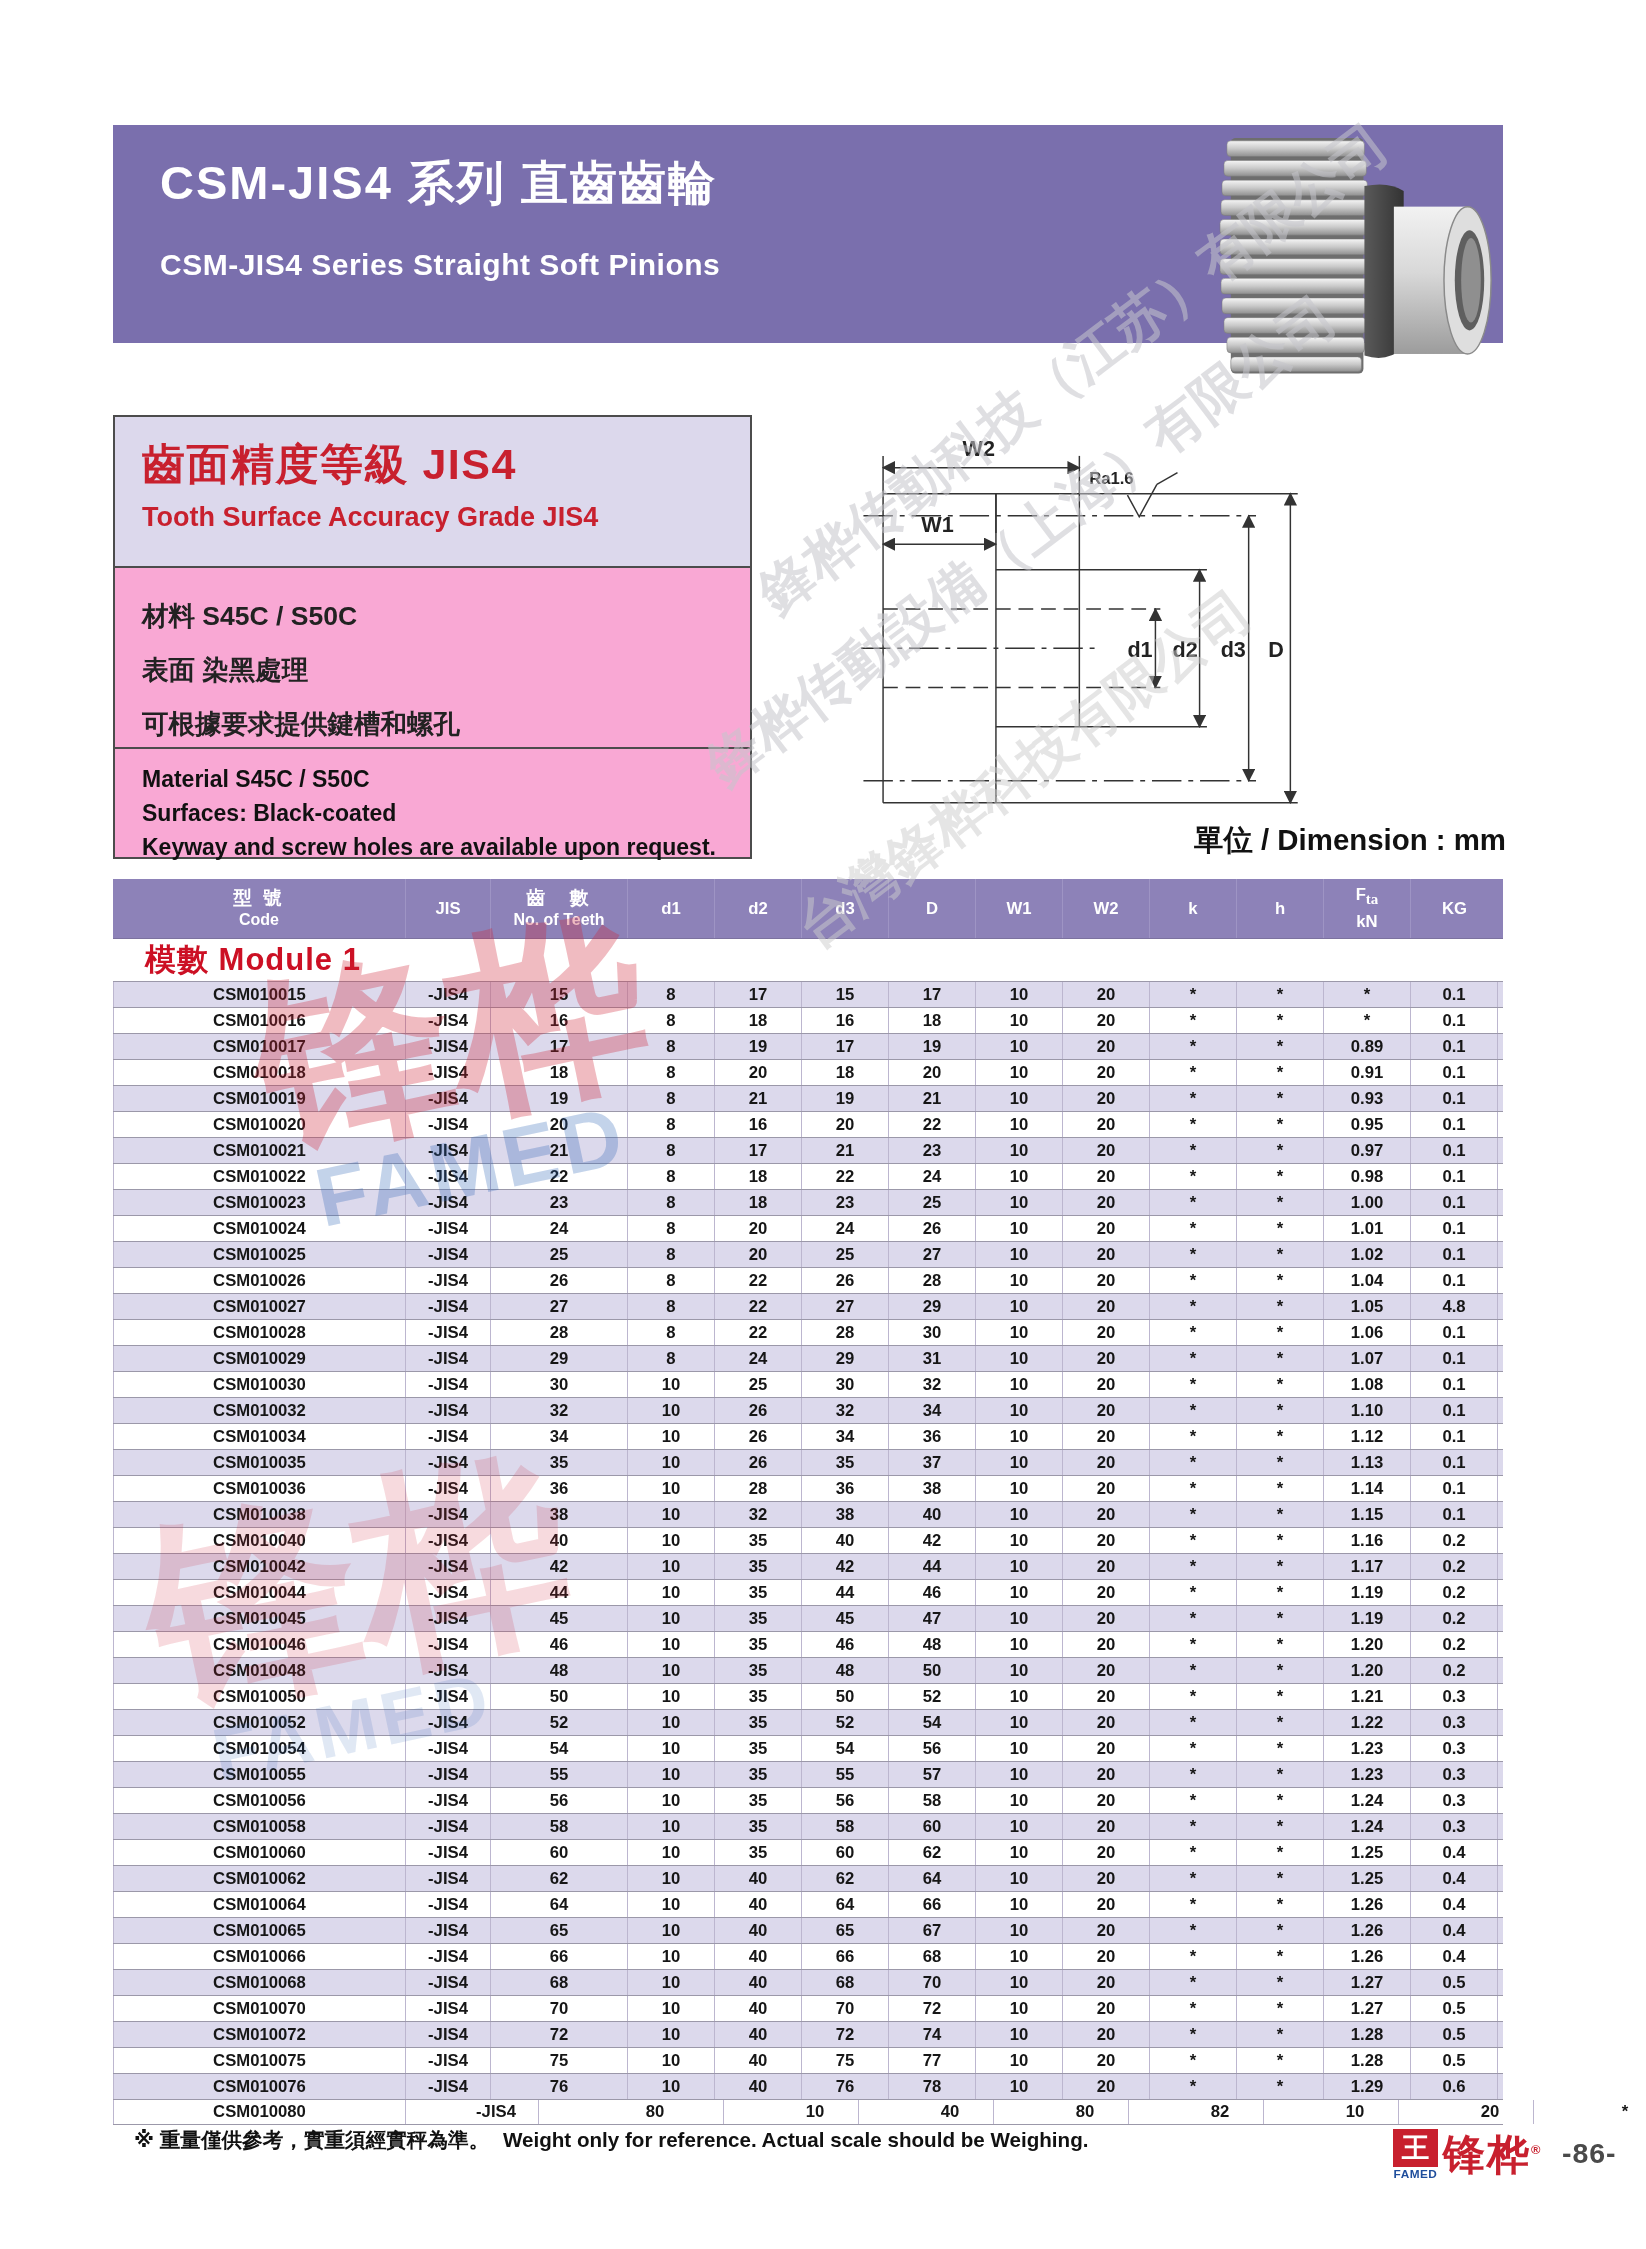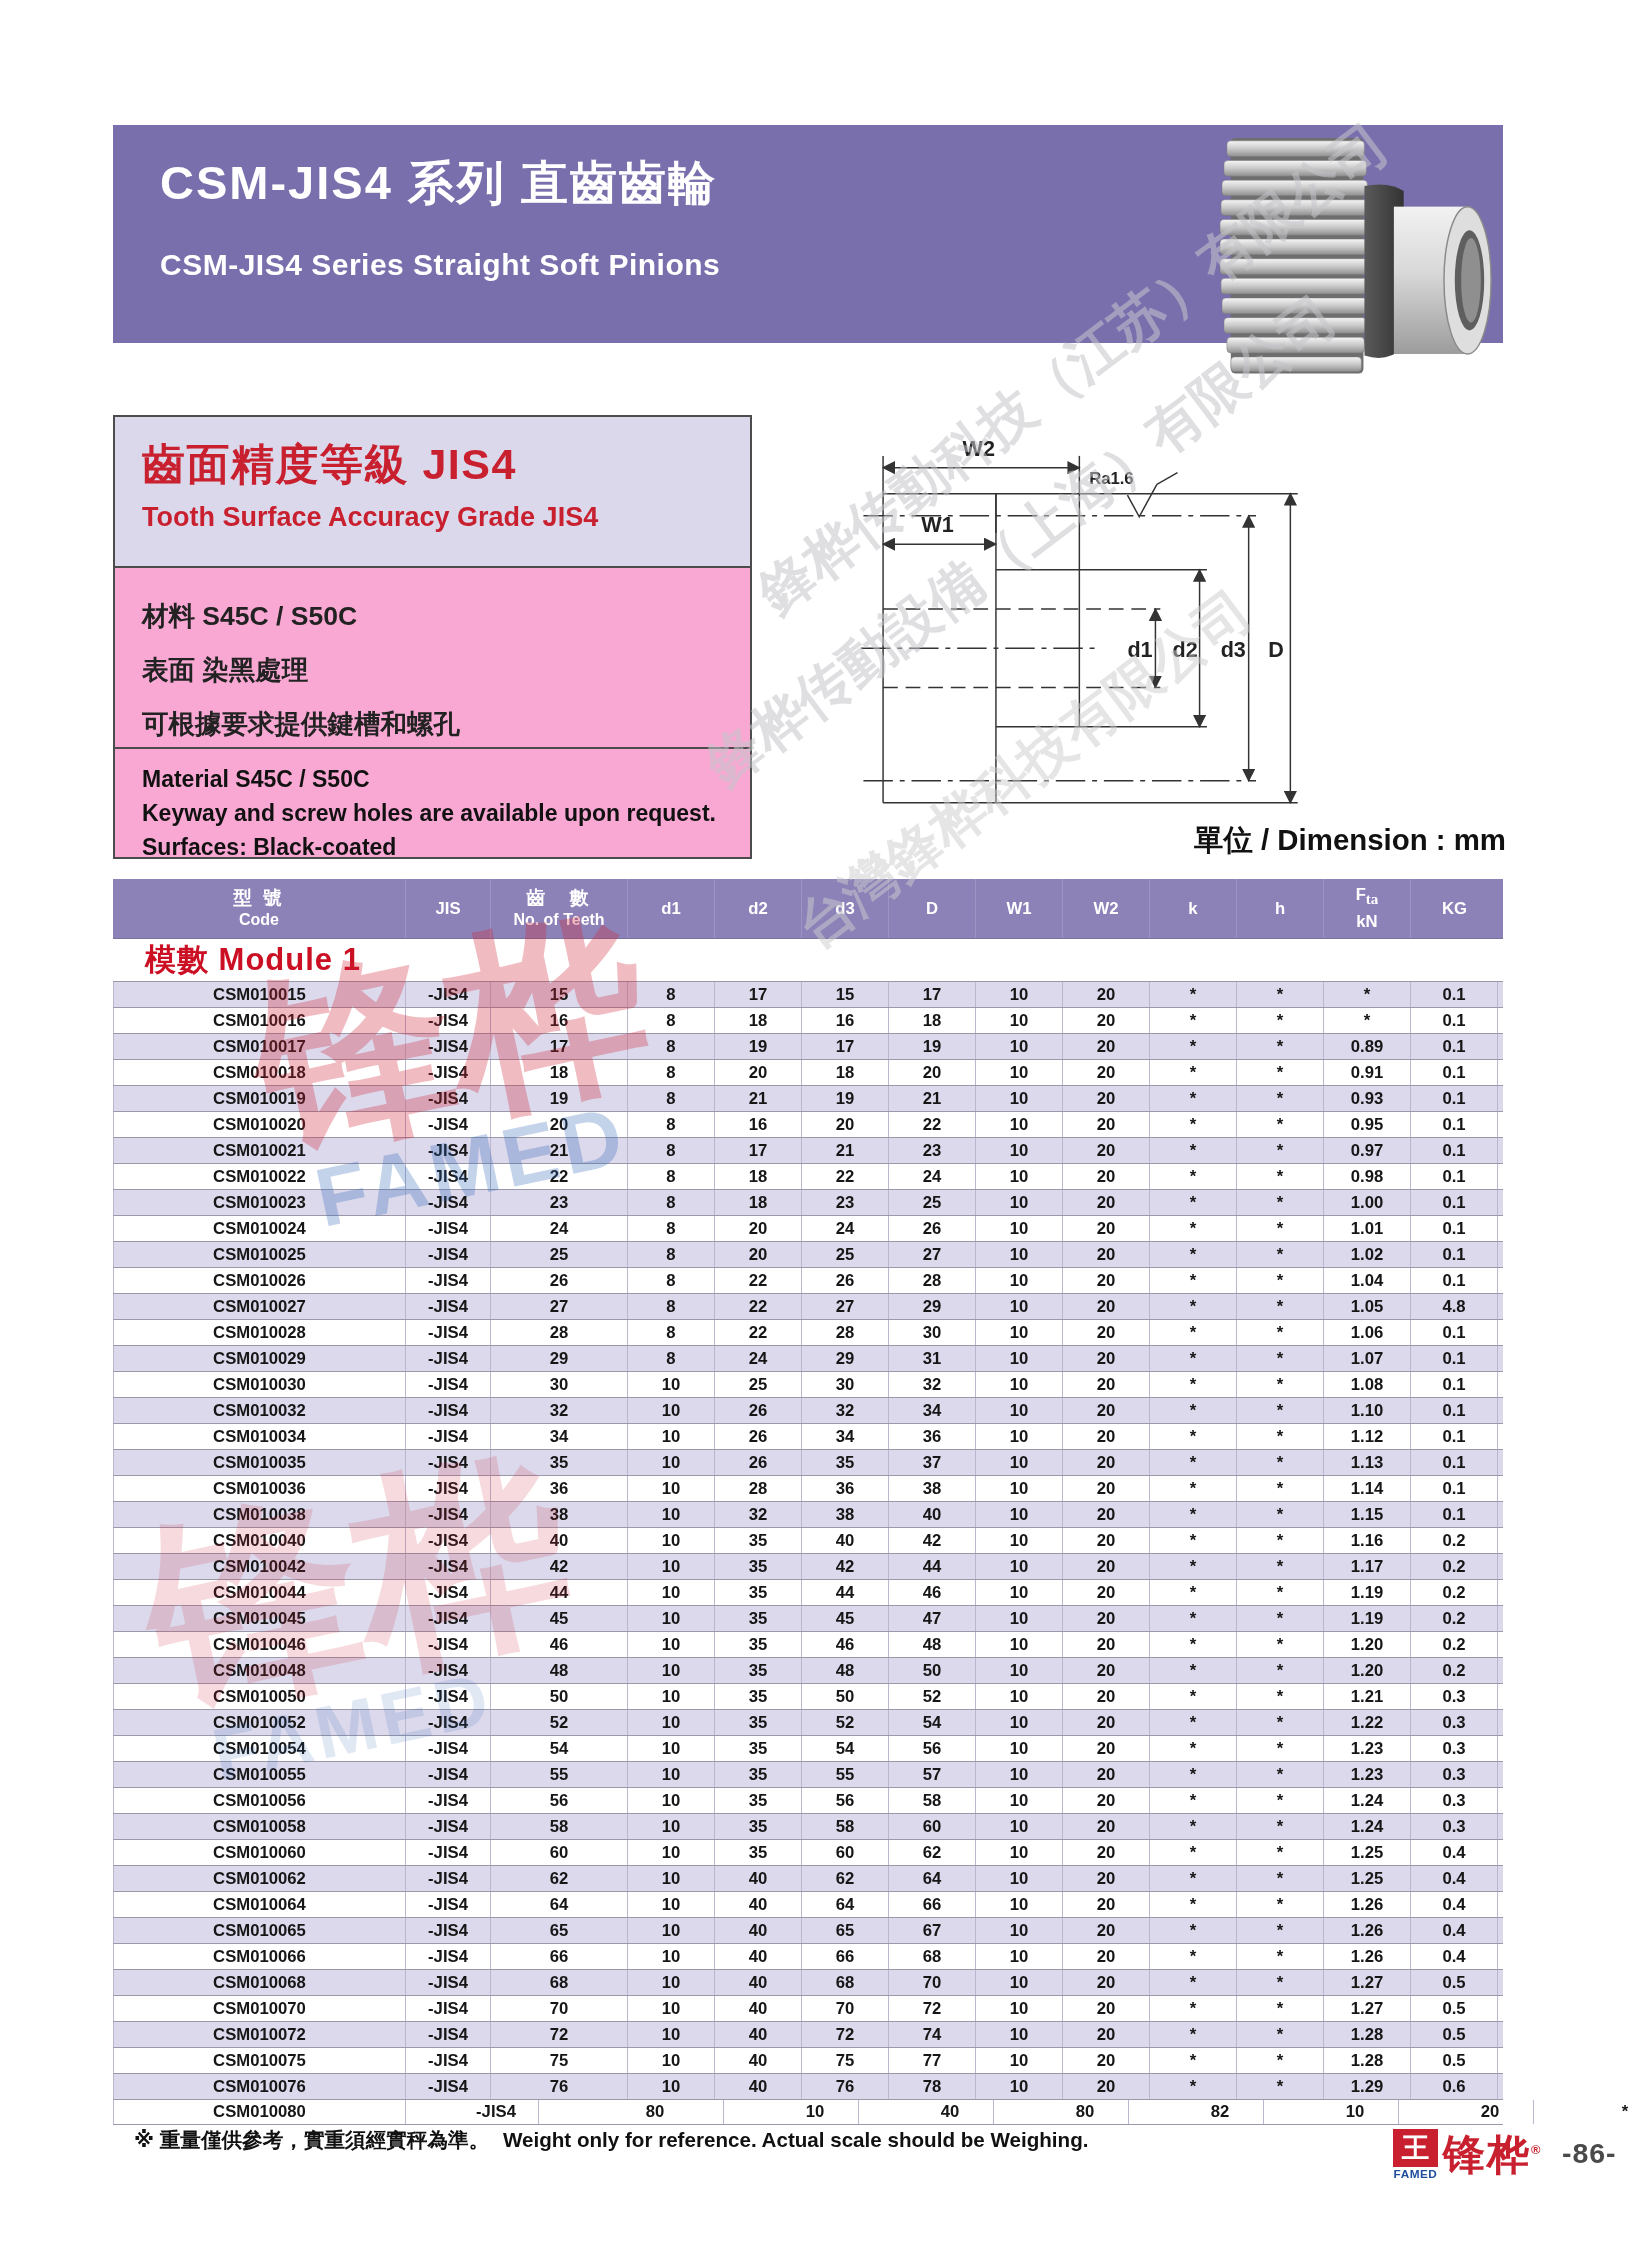--- a/index.html
+++ b/index.html
@@ -125,22 +125,22 @@
     <div class="ib-title-zh">齒面精度等級 JIS4</div>
     <div class="ib-title-en">Tooth Surface Accuracy Grade JIS4</div>
   </div>
   <div class="ib-zh">
     <div>材料 S45C / S50C</div>
     <div>表面 染黑處理</div>
     <div>可根據要求提供鍵槽和螺孔</div>
   </div>
   <div class="ib-en">
     <div>Material S45C / S50C</div>
+    <div>Surfaces: Black-coated</div>
     <div>Keyway and screw holes are available upon request.</div>
-    <div>Surfaces: Black-coated</div>
   </div>
 </div>
 
 <svg class="abs diagram-svg" viewBox="0 0 1400 880">
   <defs>
     <marker id="ah" viewBox="0 0 10 10" refX="9" refY="5" markerWidth="9" markerHeight="9" orient="auto-start-reverse">
       <path d="M0 0 L10 5 L0 10 z" fill="#333"></path>
     </marker>
   </defs>
   <g stroke="#333" stroke-width="3" fill="none">

